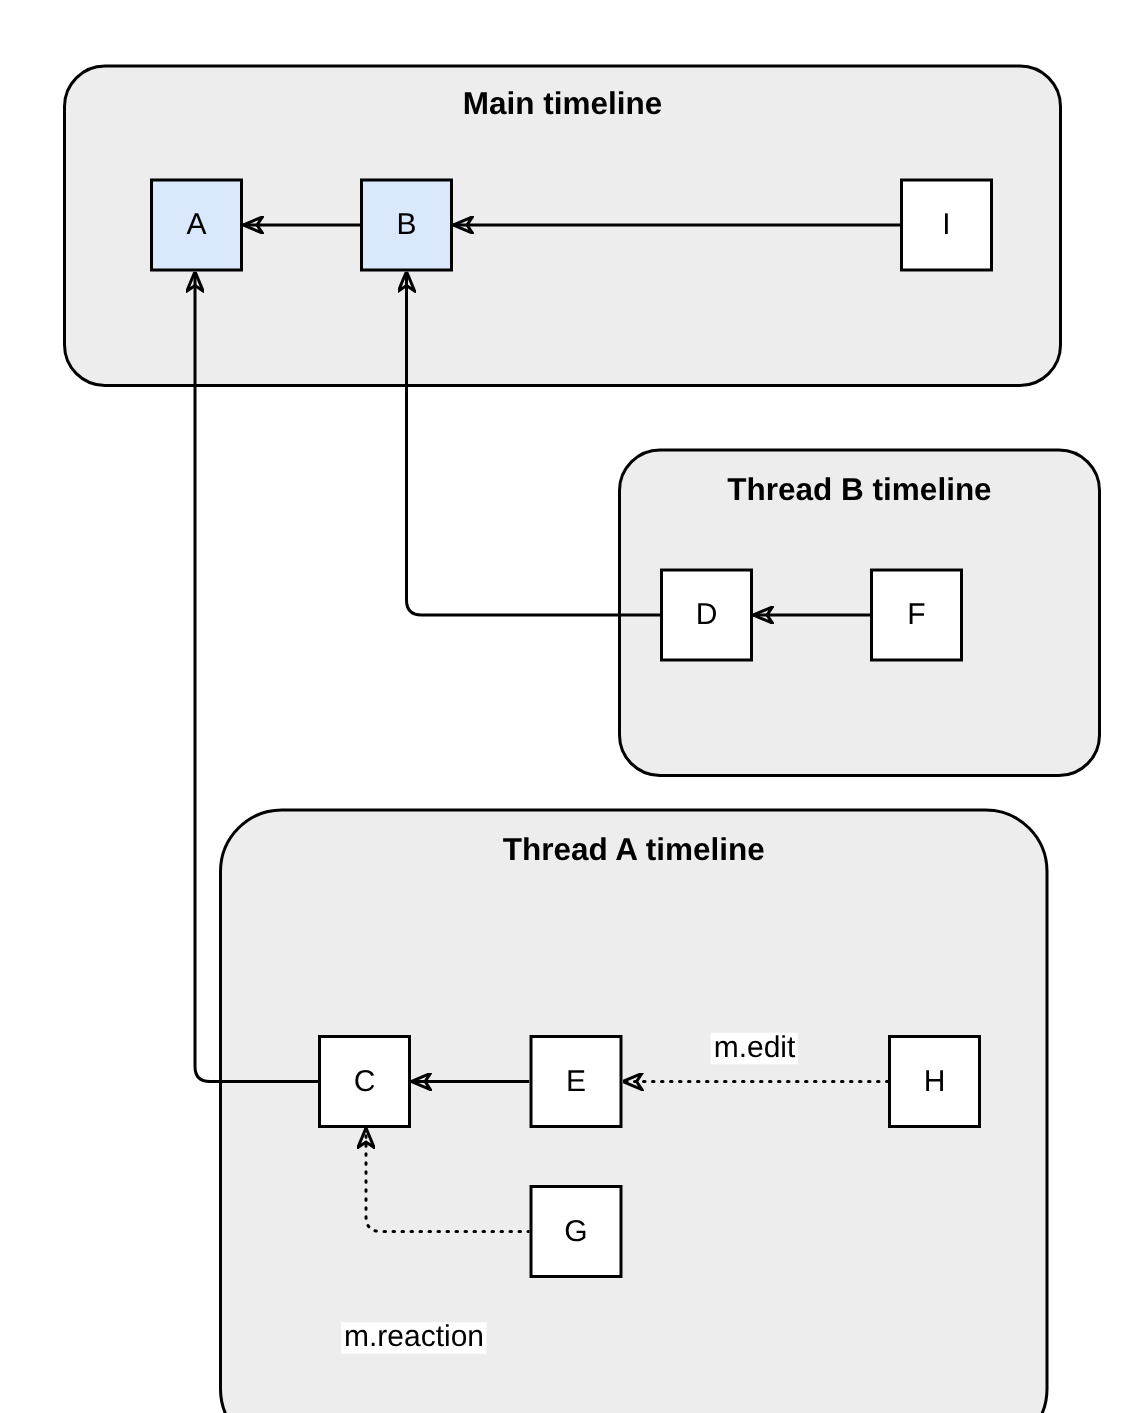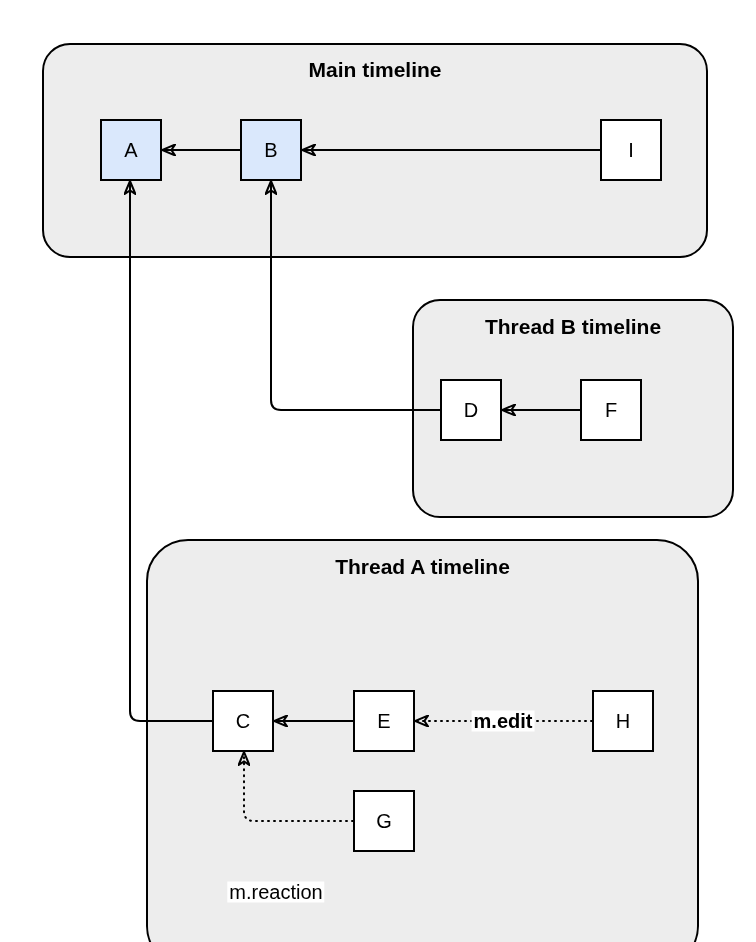--- a/index.html
+++ b/index.html
@@ -86,21 +86,21 @@
     position: absolute;
     transform: translate(-50%, -50%);
     background: #ffffff;
     color: #000000;
     font-size: 20px;
     line-height: 1.05;
     padding: 0 2px;
     white-space: nowrap;
     z-index: 4;
   }
-  #label-edit     { left: 503px; top: 721px; font-weight: bold; }
+  #label-edit     { left: 503px; top: 699px; }
   #label-reaction { left: 276px; top: 892px; }
 </style>
 </head>
 <body>
 
 <div class="canvas">
 
   <div class="container" id="container-main">
     <span class="container-title">Main timeline</span>
   </div>

